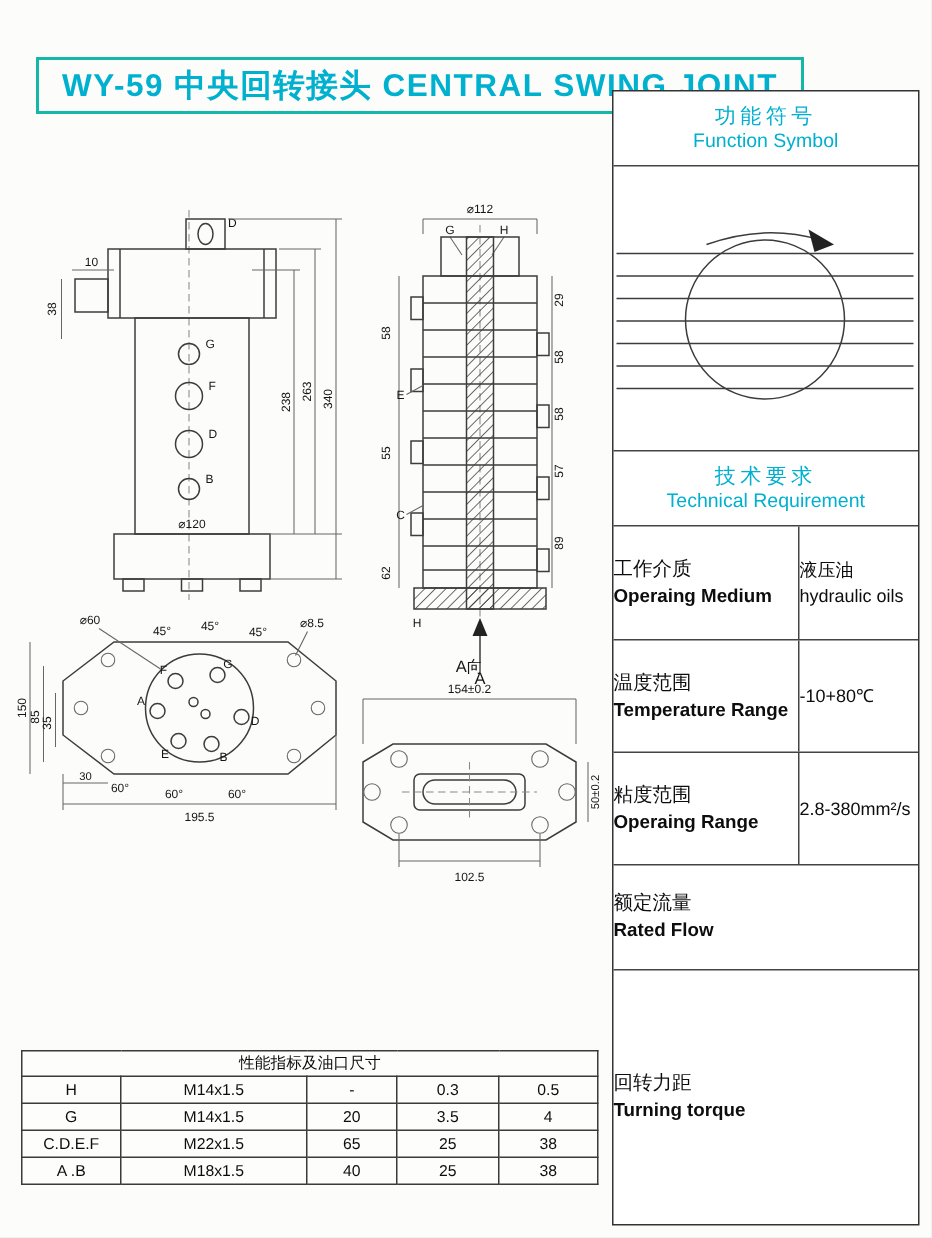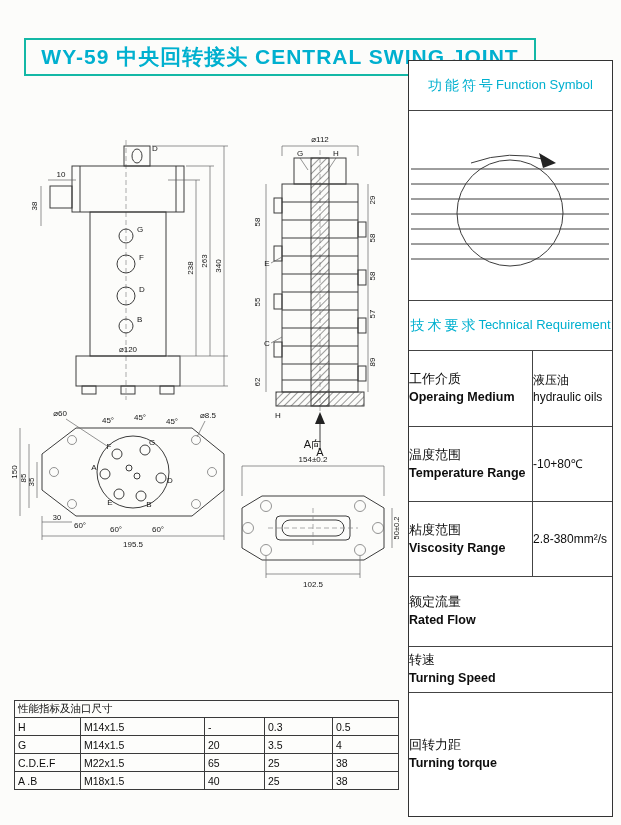--- a/index.html
+++ b/index.html
@@ -18,21 +18,21 @@
   svg.dwg .thin { stroke:#666; stroke-width:0.7; }
   svg.dwg .dash { stroke-dasharray:5 3; stroke:#888; stroke-width:0.7; }
   svg.dwg .solid { fill:#222; stroke:none; }
   svg.dwg .hatchfill { fill:url(#hatch); stroke:#3c3c3c; }
   svg.dwg text { stroke:none; fill:#161616; font-size:8px; font-family:"Liberation Sans",sans-serif; }
   svg.dwg text.big { font-size:11px; }
 
   
   .right-panel { position:absolute; left:408px; top:60px; width:205px; height:757px;
                  border:1.5px solid #333; background:#fff; display:flex; flex-direction:column; }
-  .panel-header { height:50px; border-bottom:1px solid #444; display:flex; flex-direction:row;
+  .panel-header { height:50px; border-bottom:1px solid #444; display:flex; flex-direction:column;
                   align-items:center; justify-content:center; color:#00b0cf; line-height:1.25; }
   .panel-header .cn { font-size:14px; letter-spacing:3px; }
   .panel-header .en { font-size:13px; }
   .symbol-box { height:190px; border-bottom:1px solid #444; position:relative; }
   .symbol-box svg { display:block; }
   .symbol-box line, .symbol-box circle, .symbol-box path { stroke:#3c3c3c; fill:none; stroke-width:1; }
   .symbol-box .solid { fill:#222; stroke:none; }
 
   .spec-row { display:flex; border-bottom:1px solid #444; align-items:stretch; }
   .spec-row.h76 { height:76px; } .spec-row.h75 { height:75px; } .spec-row.h74 { height:74px; }
@@ -40,21 +40,21 @@
   .spec-row.grow { flex:1; border-bottom:none; }
   .spec-label { width:124px; display:flex; flex-direction:column; justify-content:center; align-items:flex-start;
                 text-align:center; border-right:1px solid #444; font-size:13px; color:#0d0d0d; gap:3px; line-height:1.15; }
   .spec-label .en { font-size:12.5px;font-weight:bold; }
   .spec-row.no-divider .spec-label { border-right:none; }
   .spec-value { flex:1; display:flex; flex-direction:column; justify-content:center; align-items:flex-start;
                 font-size:12px; color:#0d0d0d; gap:2px; text-align:center; line-height:1.2; }
 
   
   .ports-table { position:absolute; left:14px; top:700px; border-collapse:collapse; background:#fdfdfb; }
-  .ports-table td { border:1px solid #3a3a3a; font-size:10.5px; text-align:left; padding:1px 3px; color:#0d0d0d; }
+  .ports-table td { border:1px solid #3a3a3a; font-size:10.5px; text-align:center; padding:1px 3px; color:#0d0d0d; }
   .ports-table td.tbl-title { height:17px; font-size:10.5px; }
   .ports-table td.hdr { line-height:1.2; height:28px; }
   .ports-table td.cell { height:18px; }
 </style>
 </head>
 <body>
 
 <div class="page">
 
   <div class="title-box">
@@ -280,47 +280,38 @@
         <div class="en">Temperature Range</div>
       </div>
       <div class="spec-value">
         <div>-10+80℃</div>
       </div>
     </div>
 
     <div class="spec-row h75">
       <div class="spec-label">
         <div class="cn">粘度范围</div>
-        <div class="en">Viscosity Range</div>
+        <div class="en">Operaing Range</div>
       </div>
       <div class="spec-value">
         <div>2.8-380mm²/s</div>
       </div>
     </div>
 
 
     <div class="spec-row h70 no-divider">
       <div class="spec-label">
         <div class="cn">额定流量</div>
         <div class="en">Rated Flow</div>
       </div>
       <div class="spec-value">
         <div></div>
       </div>
     </div>
 
-    <div class="spec-row h46 no-divider">
-      <div class="spec-label">
-        <div class="cn">转速</div>
-        <div class="en">Turning Speed</div>
-      </div>
-      <div class="spec-value">
-        <div></div>
-      </div>
-    </div>
 
     <div class="spec-row grow no-divider">
       <div class="spec-label">
         <div class="cn">回转力距</div>
         <div class="en">Turning torque</div>
       </div>
       <div class="spec-value">
         <div></div>
       </div>
     </div>

